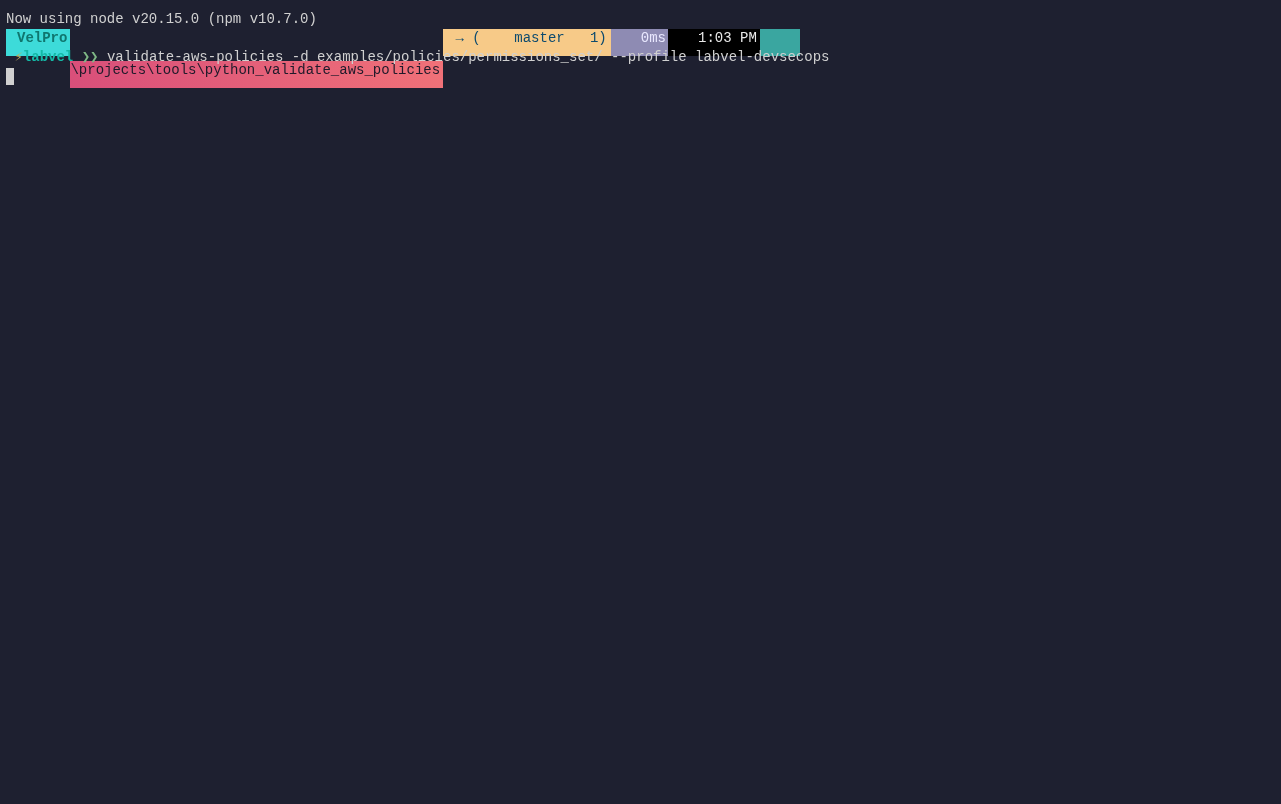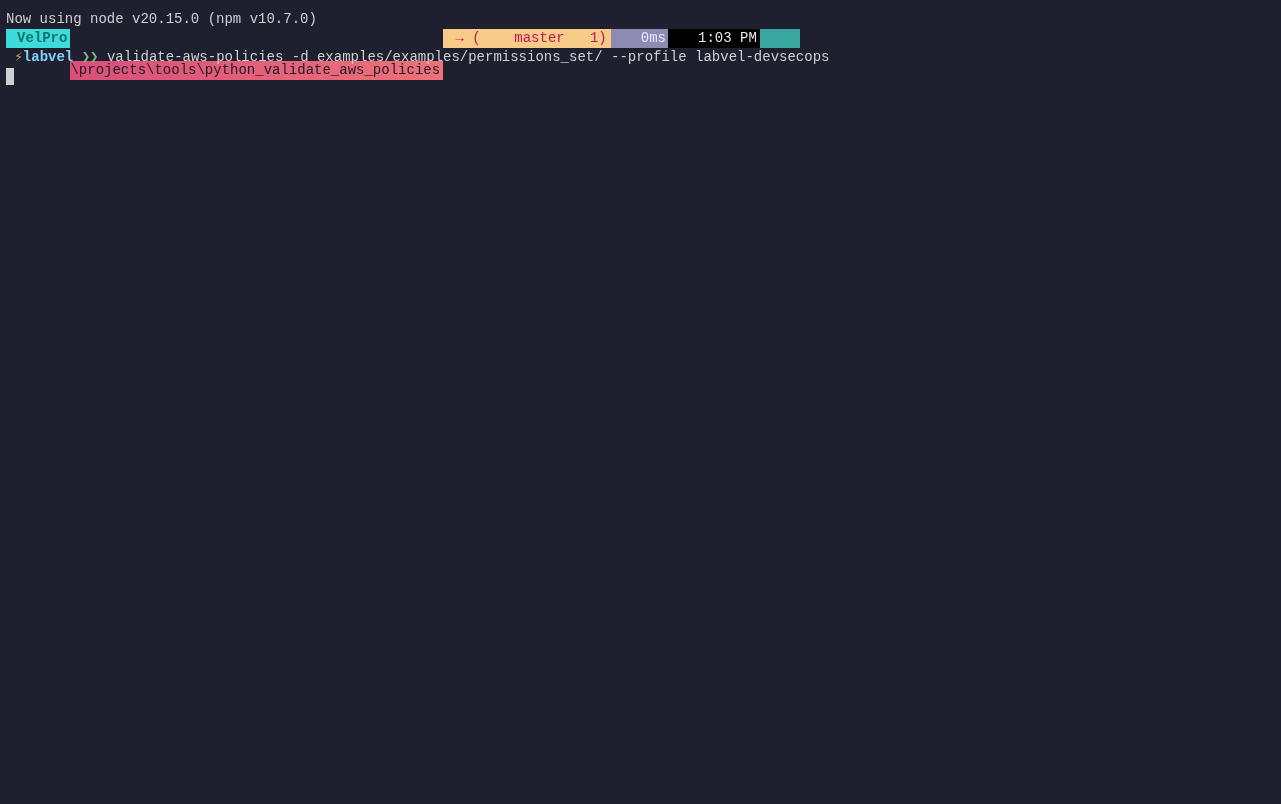--- a/index.html
+++ b/index.html
@@ -28,38 +28,38 @@
     }
     
     .statusbar {
       display: flex;
       height: 19px;
       padding-left: 6px;
     }
     .seg {
       display: inline-block;
       white-space: pre;
-      height: 19px;
+      height: 27px;
     }
     .seg-host {
       background-color: #3ddbd9;
       color: #0f766e;
       padding-left: 11px;
       padding-right: 3px;
       font-weight: bold;
     }
     .seg-path {
       background: linear-gradient(90deg, #d94f7a 0%, #f07178 100%);
       color: #1f1a2a;
       padding-right: 3px;
       margin-top: 32px;
     }
     .seg-branch {
       background-color: #f7ca88;
-      color: #be185d;
+      color: #0c4a6e;
       padding-left: 4px;
       padding-right: 4px;
     }
     .seg-duration {
       background-color: #8e8bb3;
       color: #eae9ff;
       padding-left: 30px;
       padding-right: 2px;
     }
     .seg-time {
@@ -75,21 +75,21 @@
     }
     
     .prompt-line {
       padding-left: 6px;
       white-space: pre;
     }
     .bolt {
       color: #bdad5a;
     }
     .user {
-      color: #7dd3fc;
+      color: #14b8a6;
       font-weight: bold;
     }
     .arrows {
       color: #7fb785;
     }
     .command {
       color: #d0d0d0;
     }
     
     .cursor-line {
@@ -112,17 +112,17 @@
 
 <div class="statusbar">
   <span class="seg seg-host">VelPro</span>
   <span class="seg seg-path">\projects\tools\python_validate_aws_policies</span>
   <span class="seg seg-branch"><span> → (</span>    <span>master</span>   <span>1</span><span>)</span></span>
   <span class="seg seg-duration">0ms</span>
   <span class="seg seg-time">1:03 PM</span>
   <span class="seg seg-tail"></span>
 </div>
 
-<div class="prompt-line"><span class="bolt"> ⚡</span><span class="user">labvel</span><span class="arrows"> ❯❯ </span><span class="command">validate-aws-policies -d examples/examples/permissions_set/ --profile labvel-devsecops</span></div>
+<div class="prompt-line"><span class="bolt"> ⚡</span><span class="user">labvel</span><span class="arrows"> ❯❯ </span><span class="command">validate-aws-policies -d examples/policies/permissions_set/ --profile labvel-devsecops</span></div>
 
 <div class="cursor-line">
   <span class="cursor"></span>
 </div>
 
 </body></html>

